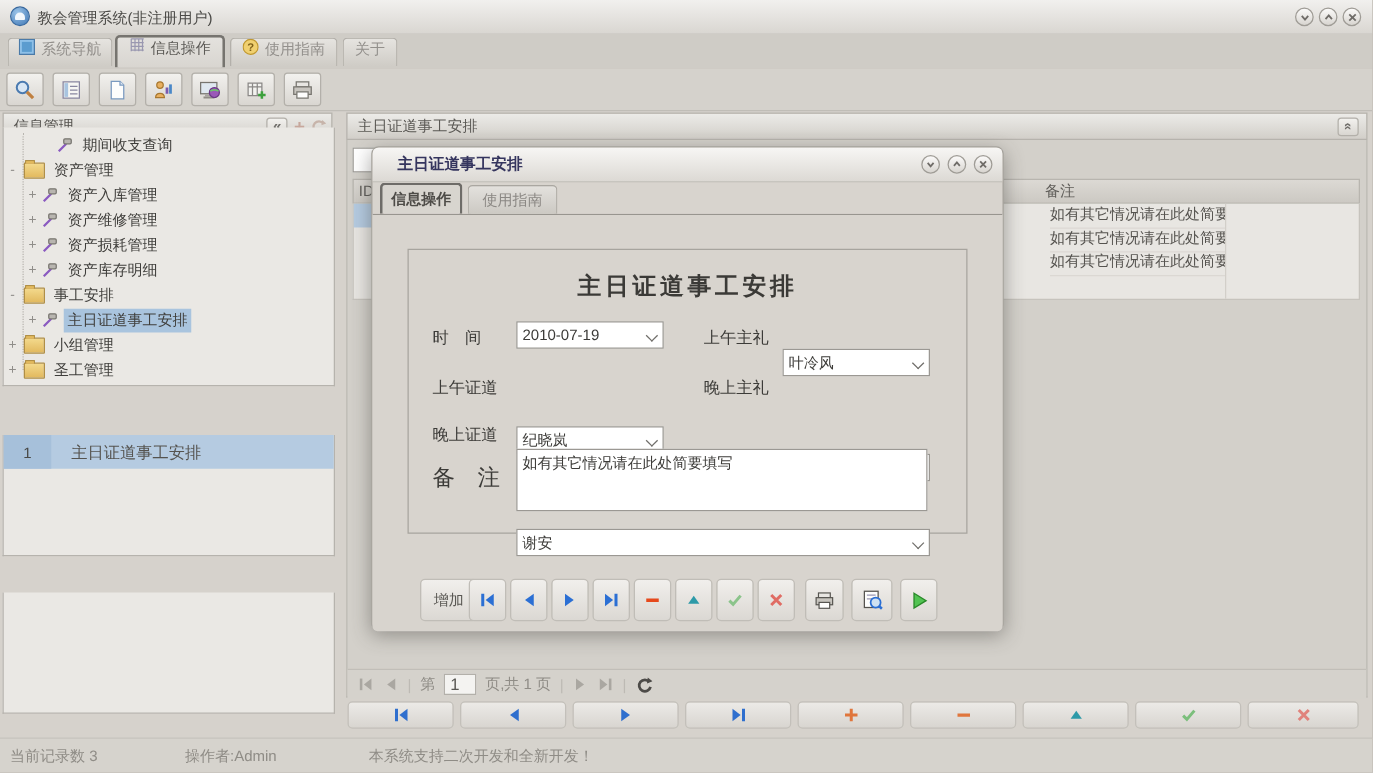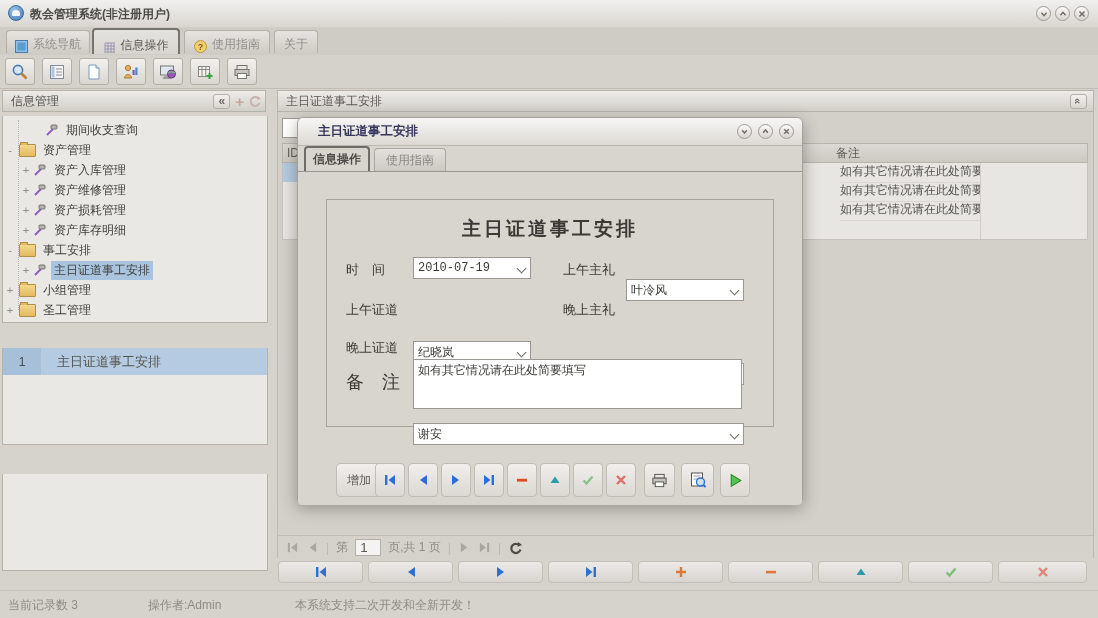--- a/index.html
+++ b/index.html
@@ -9,21 +9,21 @@
   .abs{position:absolute;}
   .hdr-grad{background:linear-gradient(#ecebe8,#d2cfc9);border:1px solid #b6b3ad;}
   .panel-box{background:#eae8e4;border:1px solid #b6b3ad;border-top:none;}
   .panel-title{font-weight:normal;color:#55534f;}
   .btn3d{background:linear-gradient(#f2f1ee,#d9d6d1);border:1px solid #b3b0aa;border-radius:3px;
          display:flex;align-items:center;justify-content:center;box-sizing:border-box;}
   .circle-btn{width:15px;height:15px;border-radius:50%;border:1px solid #9f9c96;
               background:linear-gradient(#fbfaf9,#d8d5d0);display:flex;align-items:center;justify-content:center;box-sizing:border-box;}
   .tab{position:absolute;top:3px;height:23px;border:1px solid #b3b0aa;border-bottom:none;
        border-radius:4px 4px 0 0;background:linear-gradient(#e6e4e0,#cfccc6);
-       display:flex;align-items:flex-end;justify-content:center;gap:5px;color:#93908c;box-sizing:border-box;}
+       display:flex;align-items:flex-start;justify-content:center;gap:5px;color:#93908c;box-sizing:border-box;}
   .tab.active{top:1px;height:26px;background:linear-gradient(#e4e2de,#d8d5d0);
        border:2px solid #76746f;border-bottom:none;color:#5d5b57;}
   .tree-row{position:absolute;left:0;width:100%;height:20px;display:flex;align-items:center;}
   .expander{width:14px;text-align:center;color:#8f8d89;font-size:11px;flex:none;}
   .tree-label{padding:1px 3px;color:#3f3e3b;white-space:nowrap;}
   .tree-label.sel{background:#a9c4de;}
   .folder-icon{width:15px;height:11px;background:linear-gradient(#f3d98c,#e2b95e);border:1px solid #b08f46;
                border-radius:1px;position:relative;flex:none;margin:0 4px 0 2px;}
   .folder-icon:before{content:"";position:absolute;top:-3px;left:0;width:6px;height:2px;
                background:#e2b95e;border:1px solid #b08f46;border-bottom:none;border-radius:1px 1px 0 0;}
@@ -47,21 +47,21 @@
 </style>
 </head>
 <body>
 
 <div id="app">
 
   <div class="abs" style="left:0;top:0;width:1098px;height:27px;background:linear-gradient(#f1f0ee,#d9d6d1);border-bottom:1px solid #bdbab4;">
     <div class="abs" style="left:8px;top:5px;width:16px;height:16px;border-radius:50%;background:radial-gradient(circle at 35% 30%,#9cc4e8,#3f77b5);border:1px solid #39699e;box-sizing:border-box;">
       <div class="abs" style="left:3px;top:4px;width:8px;height:6px;background:#f2f7fc;border-radius:5px 5px 1px 1px;"></div>
     </div>
-    <div class="abs" style="left:30px;top:6px;font-weight:bold;color:#4b4a47;">教会管理系统(非注册用户)</div>
+    <div class="abs" style="left:30px;top:6px;font-weight:normal;color:#4b4a47;">教会管理系统(非注册用户)</div>
     <div class="abs circle-btn" style="left:1036px;top:6px;">
       <svg width="12" height="12" viewBox="0 0 14 14">
           <polyline points="4,5.5 7,9 10,5.5" fill="none" stroke="#6f6c68" stroke-width="1.7"></polyline>
         </svg>
     </div>
     <div class="abs circle-btn" style="left:1055px;top:6px;">
       <svg width="12" height="12" viewBox="0 0 14 14">
           <polyline points="4,8.5 7,5 10,8.5" fill="none" stroke="#6f6c68" stroke-width="1.7"></polyline>
         </svg>
     </div>
@@ -154,21 +154,21 @@
   <div class="abs hdr-grad" style="left:2px;top:90px;width:264px;height:22px;display:flex;align-items:center;box-sizing:border-box;padding:0 4px 0 8px;">
     <span class="panel-title">信息管理</span>
     <span style="flex:1"></span>
     <span class="btn3d" style="width:17px;height:15px;color:#6f6d69;font-weight:bold;">«</span>
     <span style="color:#c7a79c;font-weight:bold;font-size:15px;margin-left:5px;">+</span>
     <svg width="13" height="13" viewBox="0 0 14 14" style="margin-left:4px;">
         <path d="M11.5 4 A4.8 4.8 0 1 0 12.3 8.5" fill="none" stroke="#c7b4aa" stroke-width="2"></path>
         <path d="M10.5 1 L14 4 L9.8 5.6 Z" fill="#c7b4aa"></path>
       </svg>
   </div>
-  <div class="abs panel-box" style="left:2px;top:116px;width:264px;height:206px;overflow:hidden;">
+  <div class="abs panel-box" style="left:2px;top:102px;width:264px;height:206px;overflow:hidden;">
     <div class="abs" style="left:15px;top:4px;width:1px;height:190px;border-left:1px dotted #b8b5af;"></div>
     <div class="tree-row" style="top:4px;">
       <span style="width:28px"></span>
         <span class="expander"></span>
       <svg width="14" height="14" viewBox="0 0 14 14" style="margin-right:4px;flex:none;">
           <path d="M2 12 L8 6" stroke="#8a5ac0" stroke-width="1.8"></path>
           <rect x="6" y="2" width="6" height="4" rx="1" fill="#b8b5af" stroke="#77756f"></rect>
         </svg>
       <span class="tree-label">期间收支查询</span>
     </div>
@@ -387,21 +387,21 @@
         </div>
     </div>
 
     <div class="abs" style="left:0;top:53px;width:100%;height:333px;background:#d8d4ce;border-top:1px solid #98958f;border-radius:0 0 4px 4px;">
 
       <div class="abs" style="left:28px;top:27px;width:448px;height:228px;border:1px solid #a7a49e;box-sizing:border-box;">
         <div style="text-align:center;margin-top:16px;font-size:19px;font-weight:bold;color:#3b3a37;letter-spacing:3px;">主日证道事工安排</div>
       </div>
 
       <span class="abs" style="left:48px;top:89px;font-size:13px;color:#3c3b38;">时　间</span>
-      <div class="abs dd" style="left:115px;top:85px;width:118px;height:22px;font-family:Liberation Mono, monospace;">
+      <div class="abs dd" style="left:115px;top:85px;width:118px;height:22px;">
         <span>2010-07-19</span>
           <span class="dd-arrow"></span>
       </div>
       <span class="abs" style="left:265px;top:89px;font-size:13px;color:#3c3b38;">上午主礼</span>
       <div class="abs dd" style="left:328px;top:85px;width:118px;height:22px;">
         <span>叶冷风</span>
           <span class="dd-arrow"></span>
       </div>
 
       <span class="abs" style="left:48px;top:129px;font-size:13px;color:#3c3b38;">上午证道</span>

